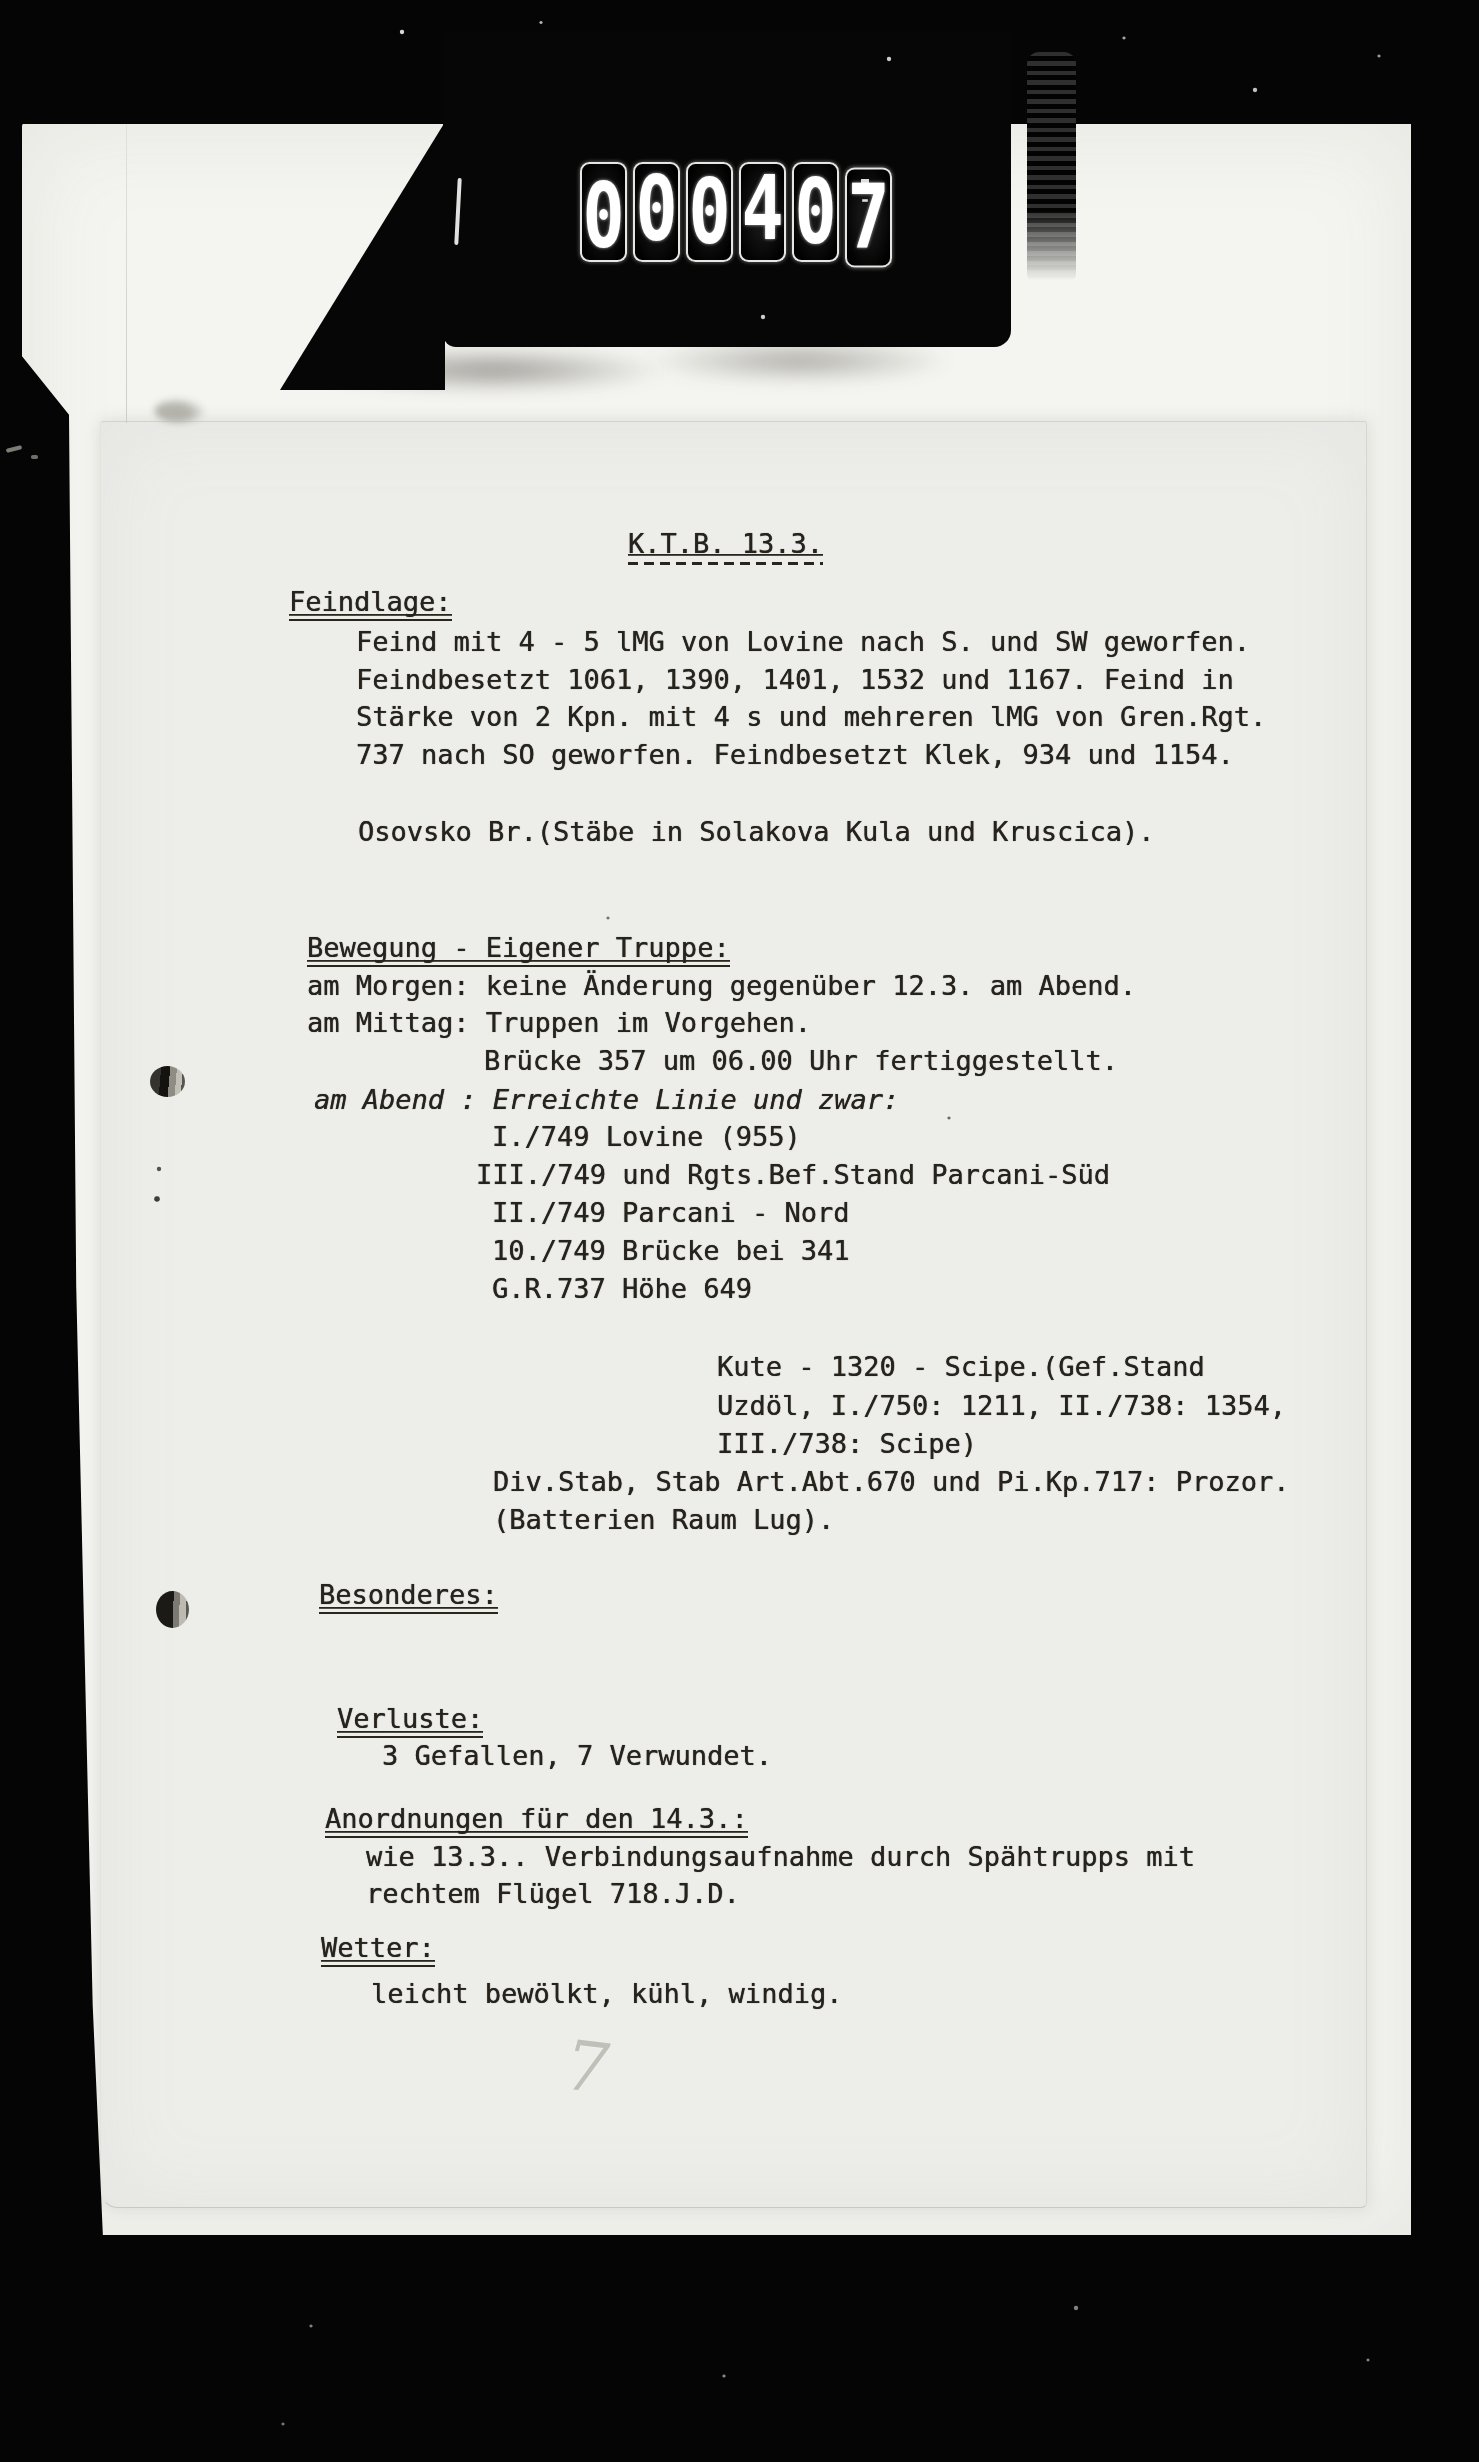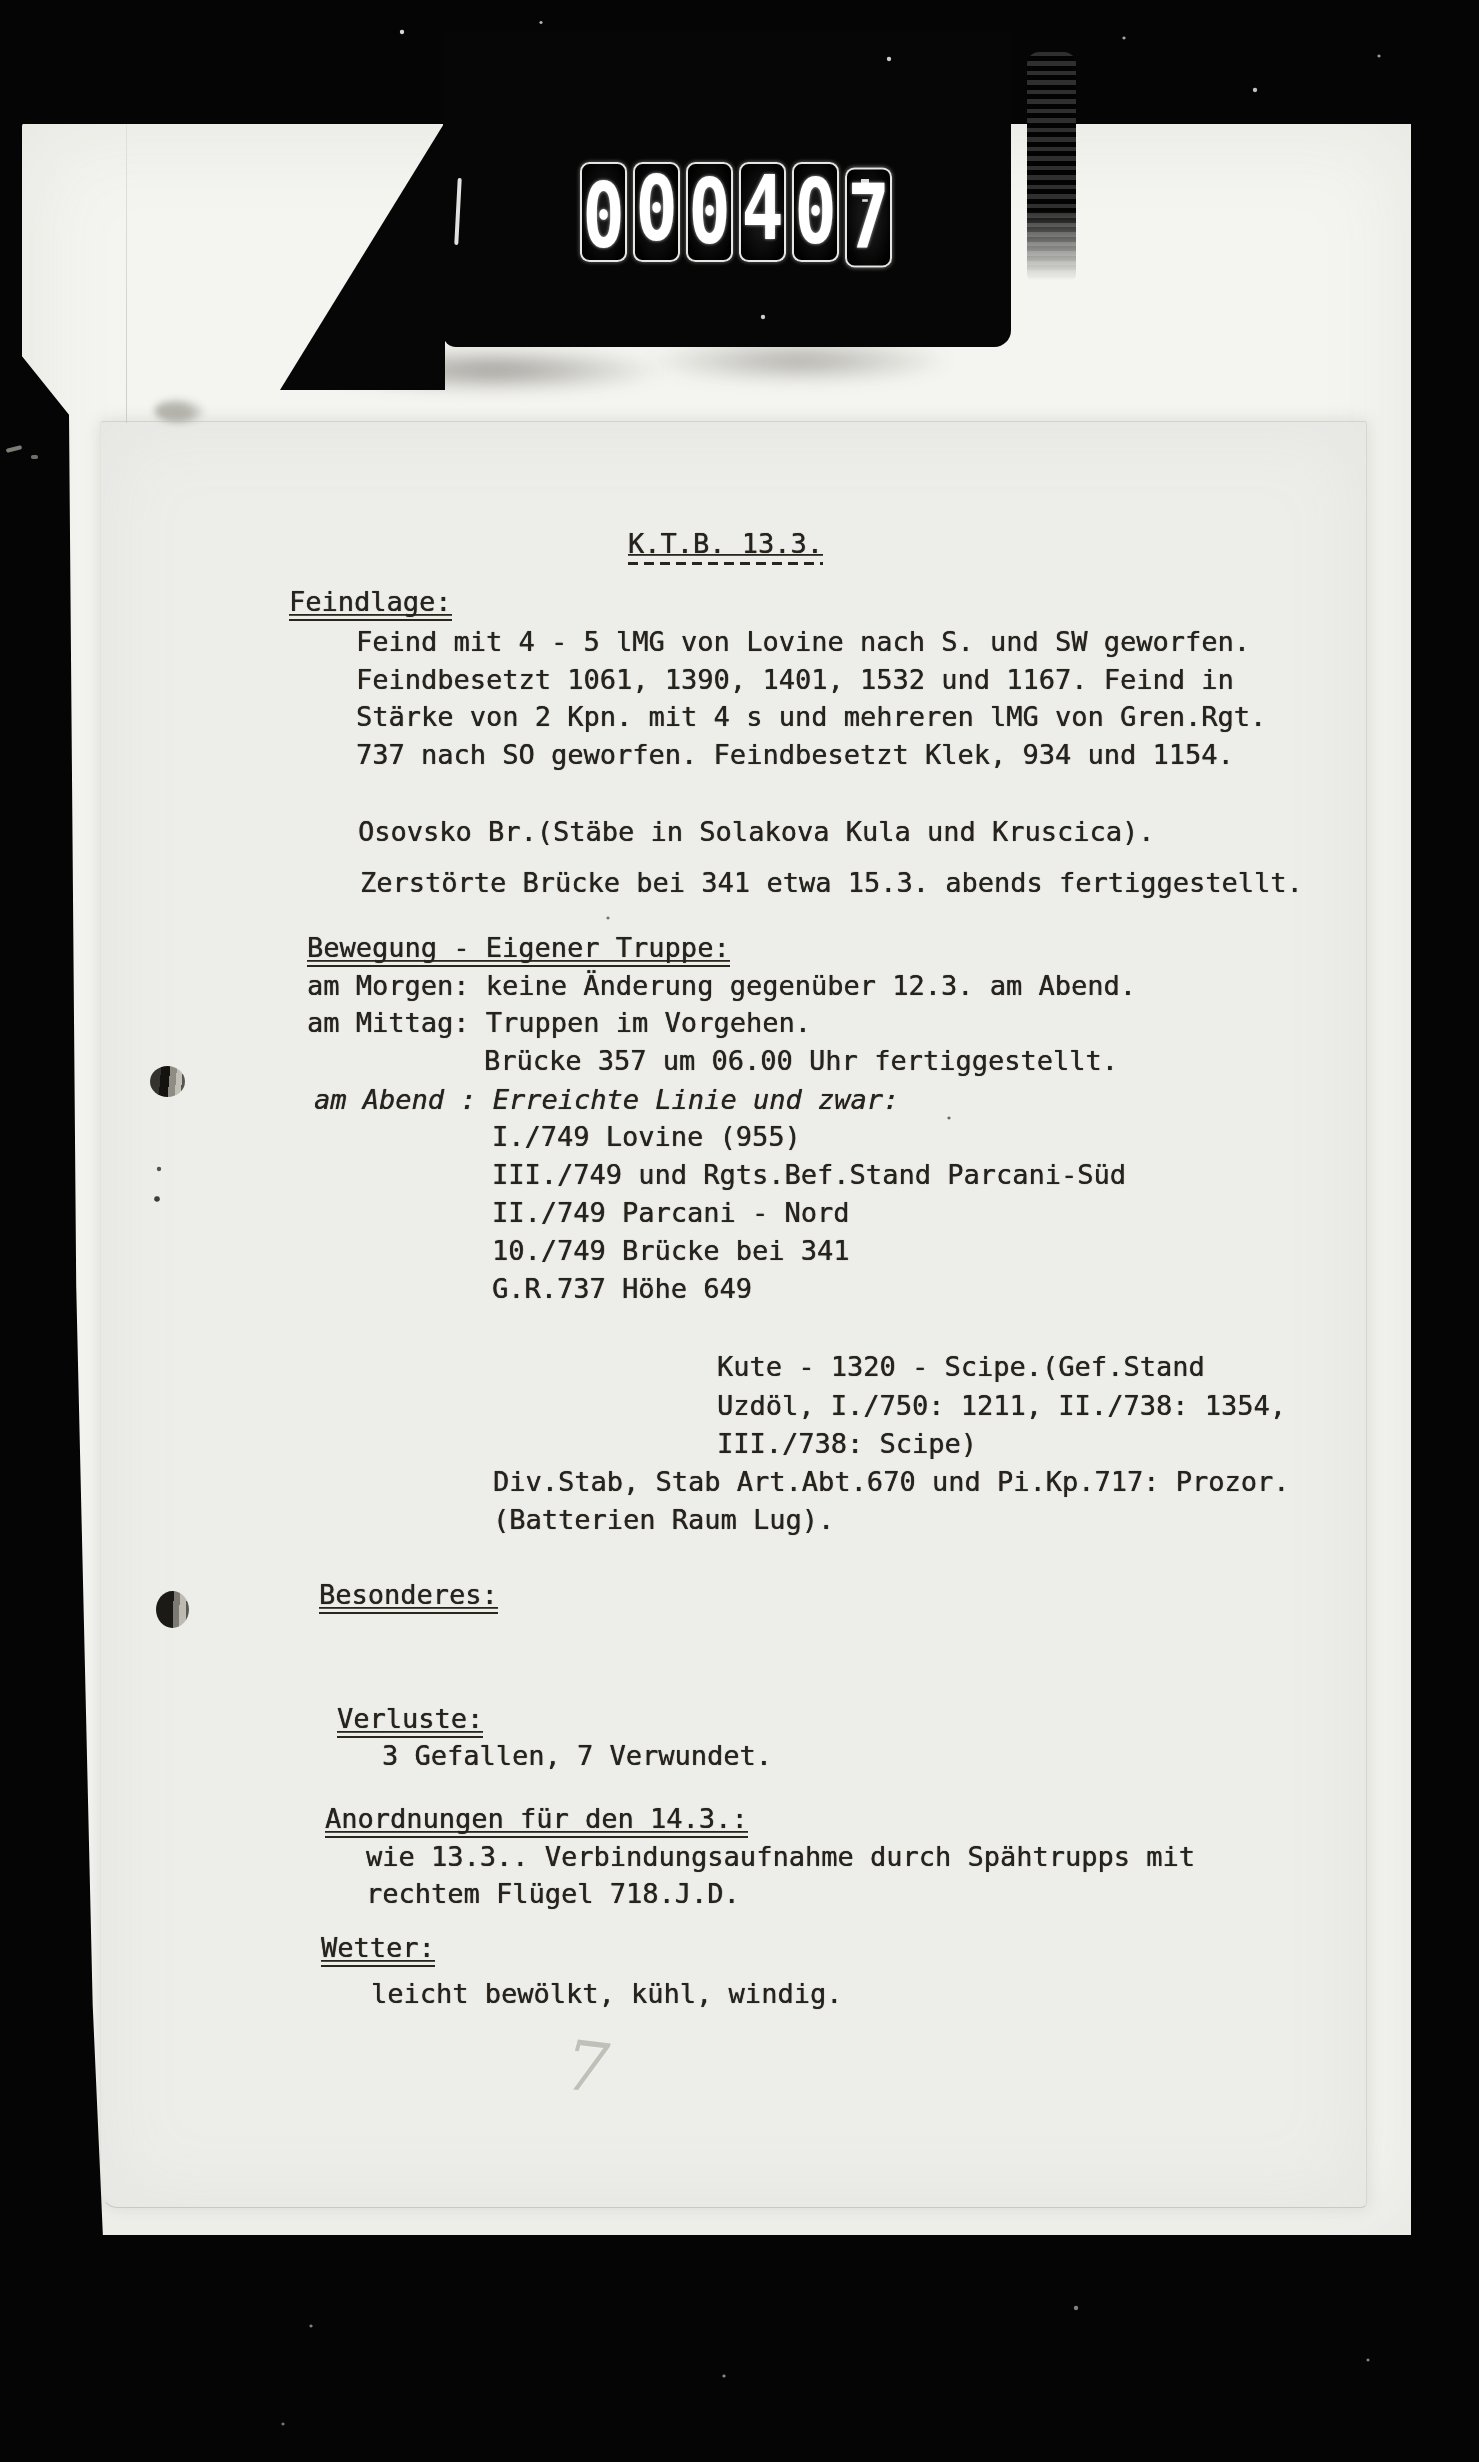--- a/index.html
+++ b/index.html
@@ -100,28 +100,27 @@
   <div class="edge-smudge"></div>
 
   <div id="text-layer">
       <div class="line u-title" style="left: 628px; top: 530px;">K.T.B. 13.3.</div>
       <div class="line u-double" style="left: 289px; top: 588px;">Feindlage:</div>
       <div class="line" style="left: 356px; top: 628px;">Feind mit 4 - 5 lMG von Lovine nach S. und SW geworfen.</div>
       <div class="line" style="left: 356px; top: 666px;">Feindbesetzt 1061, 1390, 1401, 1532 und 1167. Feind in</div>
       <div class="line" style="left: 356px; top: 703px;">Stärke von 2 Kpn. mit 4 s und mehreren lMG von Gren.Rgt.</div>
       <div class="line" style="left: 356px; top: 741px;">737 nach SO geworfen. Feindbesetzt Klek, 934 und 1154.</div>
       <div class="line" style="left: 358px; top: 818px;">Osovsko Br.(Stäbe in Solakova Kula und Kruscica).</div>
-      <div class="line" style="left: 360px; top: 869px;">Zerstörte Brücke bei 341 etwa 15.3. abends fertiggestellt.</div>
       <div class="line u-double" style="left: 307px; top: 934px;">Bewegung - Eigener Truppe:</div>
       <div class="line" style="left: 307px; top: 972px;">am Morgen: keine Änderung gegenüber 12.3. am Abend.</div>
       <div class="line" style="left: 307px; top: 1009px;">am Mittag: Truppen im Vorgehen.</div>
       <div class="line" style="left: 484px; top: 1047px;">Brücke 357 um 06.00 Uhr fertiggestellt.</div>
       <div class="line" style="left: 314px; top: 1086px; font-style: italic;">am Abend : Erreichte Linie und zwar:</div>
       <div class="line" style="left: 492px; top: 1123px;">I./749 Lovine (955)</div>
-      <div class="line" style="left: 492px; top: 1161px; text-align: center;">III./749 und Rgts.Bef.Stand Parcani-Süd</div>
+      <div class="line" style="left: 476px; top: 1161px; text-align: center;">III./749 und Rgts.Bef.Stand Parcani-Süd</div>
       <div class="line" style="left: 492px; top: 1199px;">II./749 Parcani - Nord</div>
       <div class="line" style="left: 492px; top: 1237px;">10./749 Brücke bei 341</div>
       <div class="line" style="left: 492px; top: 1275px;">G.R.737 Höhe 649</div>
       <div class="line" style="left: 717px; top: 1353px;">Kute - 1320 - Scipe.(Gef.Stand</div>
       <div class="line" style="left: 717px; top: 1392px;">Uzdöl, I./750: 1211, II./738: 1354,</div>
       <div class="line" style="left: 717px; top: 1430px;">III./738: Scipe)</div>
       <div class="line" style="left: 493px; top: 1468px;">Div.Stab, Stab Art.Abt.670 und Pi.Kp.717: Prozor.</div>
       <div class="line" style="left: 493px; top: 1506px;">(Batterien Raum Lug).</div>
       <div class="line u-double" style="left: 319px; top: 1581px;">Besonderes:</div>
       <div class="line u-double" style="left: 337px; top: 1693px; margin-top: 12px;">Verluste:</div>

